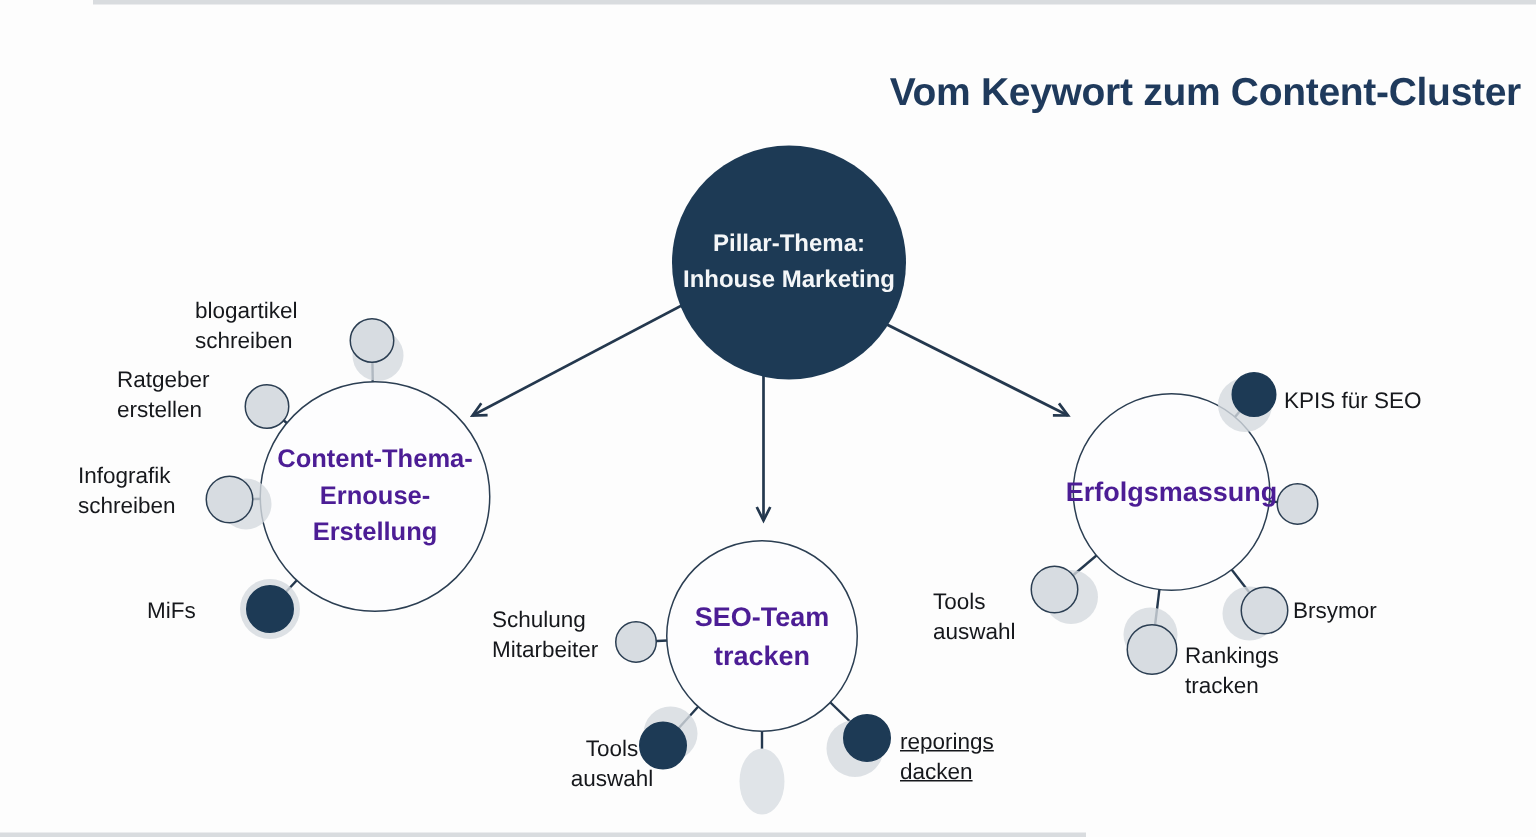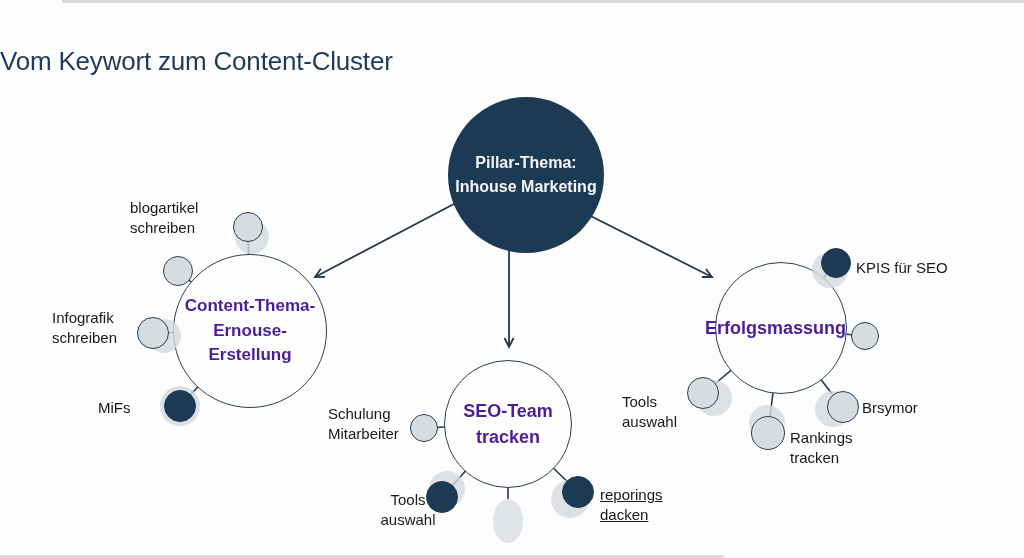--- a/index.html
+++ b/index.html
@@ -3,22 +3,22 @@
 <meta charset="utf-8">
 <style>
   html,body { margin:0; padding:0; background:#ffffff; }
   .canvas {
     position:relative; width:1024px; height:558px;
     background:#fdfdfd; overflow:hidden;
     font-family:"Liberation Sans", sans-serif;
   }
   .edge-bar { position:absolute; background:#d9dcdf; height:3px; }
   .title {
-    position:absolute; left:0; top:46px; width:1014px; text-align:left;
-    font-size:26px; font-weight:400; color:#1f3a5c; letter-spacing:-0.2px;
+    position:absolute; left:0; top:46px; width:1014px; text-align:right;
+    font-size:26px; font-weight:700; color:#1f3a5c; letter-spacing:-0.2px;
   }
   svg.wires { position:absolute; left:0; top:0; }
   .hub {
     position:absolute; transform:translate(-50%,-50%);
     width:156px; height:156px; border-radius:50%;
     background:#1d3a55; display:flex; align-items:center; justify-content:center;margin-left:17px;
   }
   .hub-label { text-align:center; color:#f4f6f8; font-size:16px; font-weight:600; line-height:1.5; }
   .hub-label span { display:block; }
   .cluster {
@@ -90,20 +90,24 @@
   </div>
 
   <div class="sat-halo" style="left:252px; top:237px; width:34px; height:34px;"></div>
   <div class="sat gray" style="left:248px; top:227px; width:28px; height:28px;"></div>
   <div class="sat-label ta-r" style="left:130px; top:198px; width:102px;">
     <span>blogartikel</span>
     <span>schreiben</span>
   </div>
 
   <div class="sat gray" style="left:178px; top:271px; width:28px; height:28px;"></div>
+  <div class="sat-label ta-r" style="left:78px; top:244px; width:86px;">
+    <span>Ratgeber</span>
+    <span>erstellen</span>
+  </div>
 
   <div class="sat-halo" style="left:164px; top:336px; width:34px; height:34px;"></div>
   <div class="sat gray" style="left:153px; top:333px; width:30px; height:30px;"></div>
   <div class="sat-label ta-r" style="left:52px; top:308px; width:84px;">
     <span>Infografik</span>
     <span>schreiben</span>
   </div>
 
   <div class="sat-halo" style="left:180px; top:406px; width:40px; height:40px;"></div>
   <div class="sat dark" style="left:180px; top:406px; width:30px; height:30px;"></div>
@@ -134,21 +138,21 @@
 
   <div class="sat-halo" style="left:570px; top:499px; width:38px; height:38px;"></div>
   <div class="sat dark" style="left:578px; top:492px; width:30px; height:30px;"></div>
   <div class="sat-label ta-l" style="left:600px; top:485px; width:100px;text-decoration:underline;">
     <span>reporings</span>
     <span>dacken</span>
   </div>
 
   <div class="blob" style="left:508px; top:521px; width:30px; height:44px;"></div>
 
-  <div class="cluster" style="left:781px; top:328px; width:130px; height:130px;justify-content:flex-end;">
+  <div class="cluster" style="left:781px; top:328px; width:130px; height:130px;">
     <div class="cluster-label" style="font-size:18px;">
       <span>Erfolgsmassung</span>
       <span></span>
     </div>
   </div>
 
   <div class="sat-halo" style="left:830px; top:270px; width:36px; height:36px;"></div>
   <div class="sat dark" style="left:836px; top:263px; width:28px; height:28px;"></div>
   <div class="sat-label ta-l" style="left:856px; top:258px; width:120px;">
     <span>KPIS für SEO</span>

